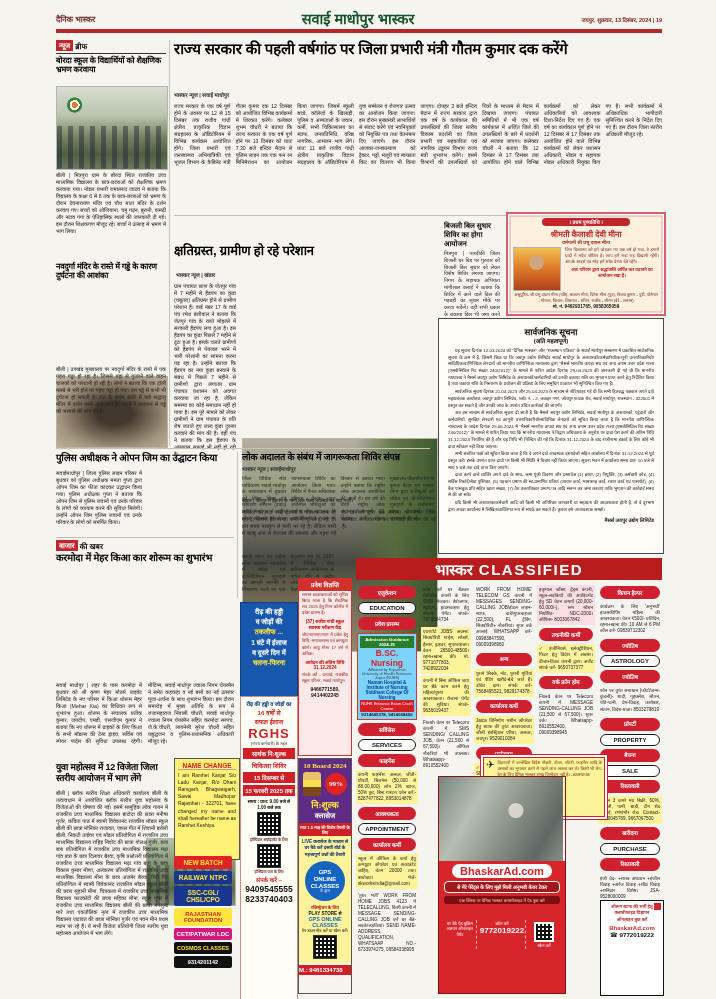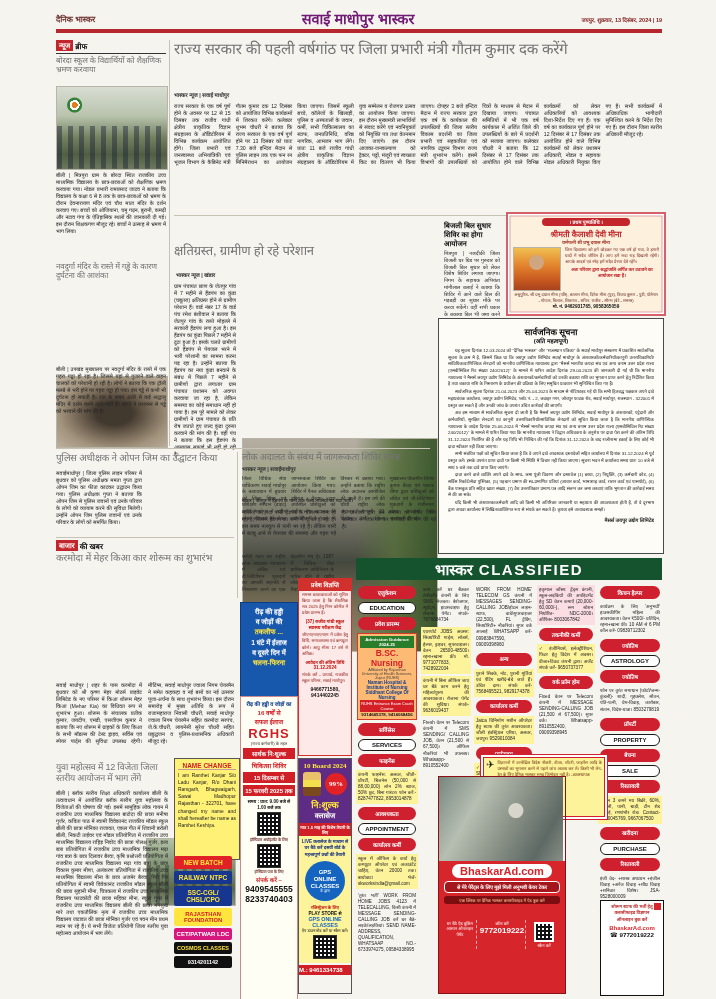--- a/index.html
+++ b/index.html
@@ -1,28 +1,28 @@
 <!DOCTYPE html>
 <html><head>
 <meta charset="utf-8">
 <style>
   html,body{margin:0;padding:0;background:#e7e4dd;font-family:"Liberation Sans","DejaVu Sans",sans-serif;}
   #page{position:relative;width:716px;height:999px;background:#f6f4ef;overflow:hidden;color:#222;}
   .abs{position:absolute;}
-  .hd{font-weight:normal;color:#737373;line-height:1.18;letter-spacing:-0.2px;}
+  .hd{font-weight:bold;color:#000000;line-height:1.18;letter-spacing:-0.2px;}
   .body{font-size:5.2px;line-height:1.35;color:#262626;text-align:justify;overflow:hidden;}
   .byline{font-size:5.4px;font-weight:bold;color:#333;}
   .hr{position:absolute;height:1px;background:#c7c2b6;}
   .vr{position:absolute;width:1px;background:#c7c2b6;}
   .photo{position:relative;overflow:hidden;border:1px solid #b9b4a8;}
   .cap{font-size:4.8px;font-weight:bold;color:#333;}
 
   
   .m-logo{font-size:8px;font-weight:bold;color:#6b2f2f;}
-  .m-title{font-size:14.5px;font-weight:bold;color:#701a75;text-align:center;letter-spacing:0;}
+  .m-title{font-size:14.5px;font-weight:bold;color:#14532d;text-align:center;letter-spacing:0;}
   .m-date{font-size:5.5px;font-weight:bold;color:#7c1a1a;text-align:right;}
   .redrule{position:absolute;background:#b5272d;}
 
   
   .seclab{display:flex;align-items:center;gap:2px;border-bottom:1.2px solid #333;padding-bottom:2px;}
   .seclab .r{background:#c2262c;color:#fff;font-size:7px;font-weight:bold;padding:1px 3px;}
   .seclab .b{color:#111;font-size:7.5px;font-weight:bold;}
 
   
   .ph-school{background:
@@ -38,31 +38,31 @@
   .ph-drain{background:
     linear-gradient(90deg, rgba(110,120,80,0) 58%, rgba(86,110,60,.85) 78%, rgba(56,84,42,.95) 100%),
     linear-gradient(180deg,#b5aea2 0%,#9aa184 20%,#77756a 38%,#45483e 58%,#766d55 78%,#93886c 100%);}
   .ph-obit{background:linear-gradient(180deg,#f0c053 0%,#e3862e 40%,#c95a20 75%,#a8431c 100%);}
   .ph-obit::after{content:"";position:absolute;left:50%;top:16%;width:15px;height:15px;margin-left:-8px;border-radius:50%;background:#cfa67f;}
   .ph-care{background:
     radial-gradient(circle at 62% 40%, rgba(235,230,220,.8) 0 7px, transparent 8px),
     linear-gradient(120deg,#77867f,#b7beb2 30%,#8d9489 55%,#5e6965 82%,#8a8f86 100%);}
 
   
-  .cl-banner{background:#14532d;color:#fff;display:flex;align-items:center;justify-content:center;gap:6px;}
+  .cl-banner{background:#b91c1c;color:#fff;display:flex;align-items:center;justify-content:center;gap:6px;}
   .cl-banner .hi{font-size:15px;font-weight:bold;}
   .cl-banner .en{font-size:15px;font-weight:bold;letter-spacing:1.5px;}
   .cl-row{display:flex;gap:3px;align-items:flex-start;}
   .ccol{overflow:hidden;}
   .ccol-a{width:62px;} .ccol-b{width:50px;} .ccol-c{width:60px;} .ccol-d{width:58px;} .ccol-e{width:64px;}
   .pill{background:#cf2030;color:#fff;border-radius:8px;text-align:center;font-size:5.6px;font-weight:bold;padding:2.5px 1px;margin:3px 2px;}
   .pill-en{background:#fff;border:1.3px solid #1a1a1a;color:#111;border-radius:8px;text-align:center;font-size:6px;font-weight:bold;padding:2px 1px;margin:3px 2px;}
   .cad{font-size:4.6px;line-height:1.32;color:#222;text-align:justify;padding:2px;margin:2px 0;}
   .yel{background:#fdf39b;} .pnk{background:#fbdde4;}
-  .ad-nursing{border:1px solid #d43b2b;background:#fdba74;margin:2px 1px;padding:2px;text-align:center;}
+  .ad-nursing{border:1px solid #d43b2b;background:#7dd3fc;margin:2px 1px;padding:2px;text-align:center;}
   .ad-nursing-l0{font-size:4.4px;color:#fff;background:#2a7d2a;font-weight:bold;padding:1px 0;}
   .ad-nursing-l1{font-size:8.5px;color:#d41f26;font-weight:bold;}
   .ad-nursing-l2{font-size:3.8px;color:#444;}
   .ad-nursing-l3{font-size:4.5px;color:#0b3c8c;font-weight:bold;}
   .ad-nursing-l4{font-size:4.5px;color:#0b3c8c;font-weight:bold;}
   .ad-nursing-l5{font-size:4px;color:#fff;background:#d41f26;padding:1px 0;}
   .ad-nursing-l6{font-size:4.4px;font-weight:bold;color:#111;}
 
   
   .notice{border:1px solid #4a4a4a;background:#fdfcf7;padding:7px 9px;overflow:hidden;}

